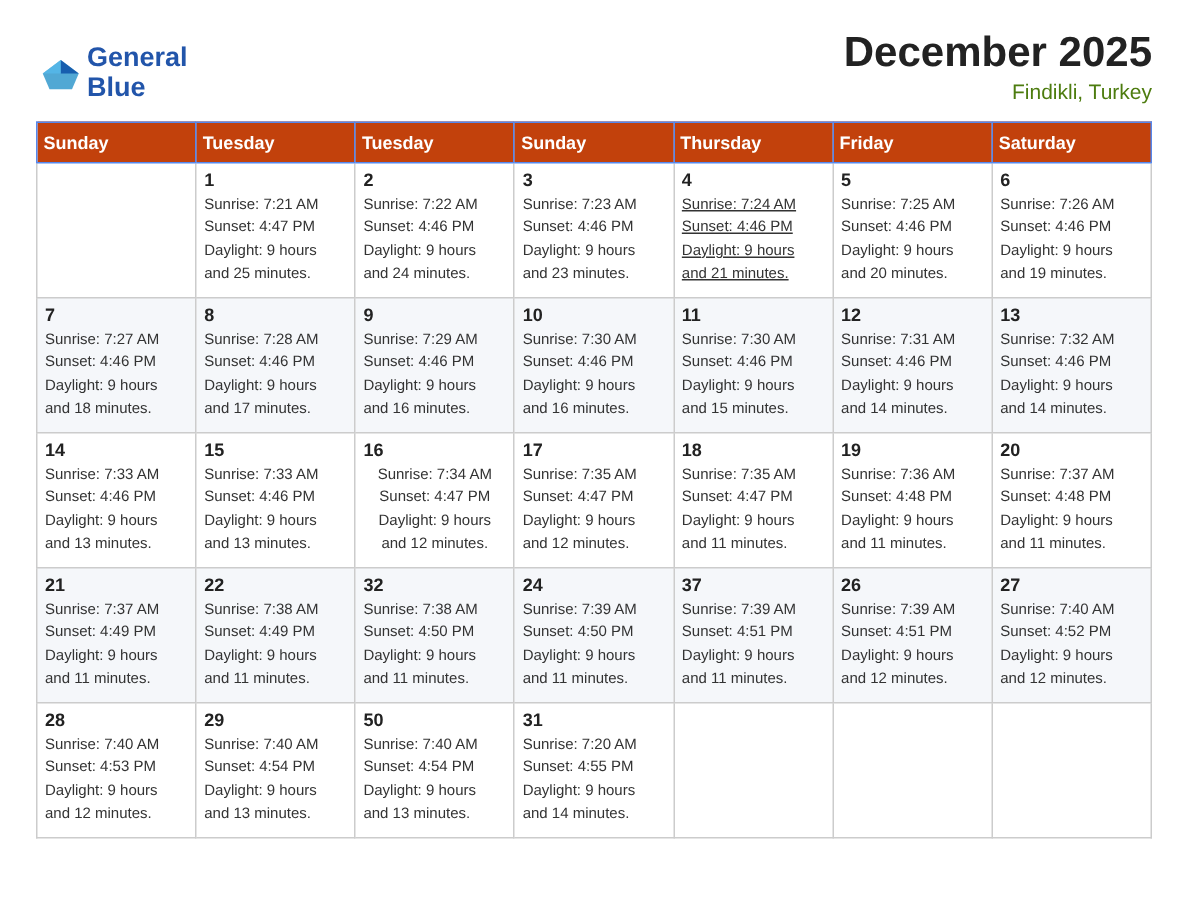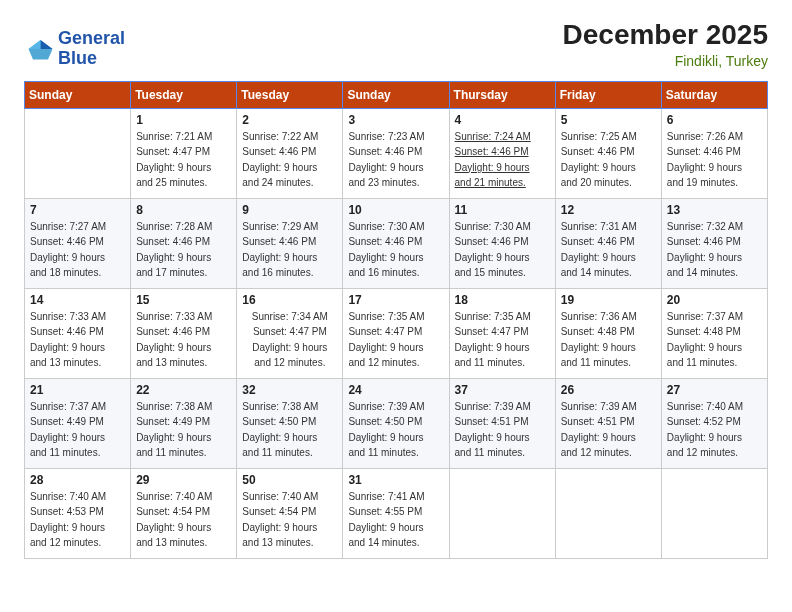--- a/index.html
+++ b/index.html
@@ -344,21 +344,21 @@
           </td>
           <td>
             <div class="day-num">50</div>
             <div class="day-info" style="white-space: pre-line;">Sunrise: 7:40 AM
 Sunset: 4:54 PM
 Daylight: 9 hours
 and 13 minutes.</div>
           </td>
           <td>
             <div class="day-num">31</div>
-            <div class="day-info" style="white-space: pre-line;">Sunrise: 7:41 AM
+            <div class="day-info" style="white-space: pre-line;">Sunrise: 7:20 AM
 Sunset: 4:55 PM
 Daylight: 9 hours
 and 14 minutes.</div>
           </td>
           <td class="empty-cell"></td>
           <td class="empty-cell"></td>
           <td class="empty-cell"></td>
         </tr>
       </tbody>
   </table>

